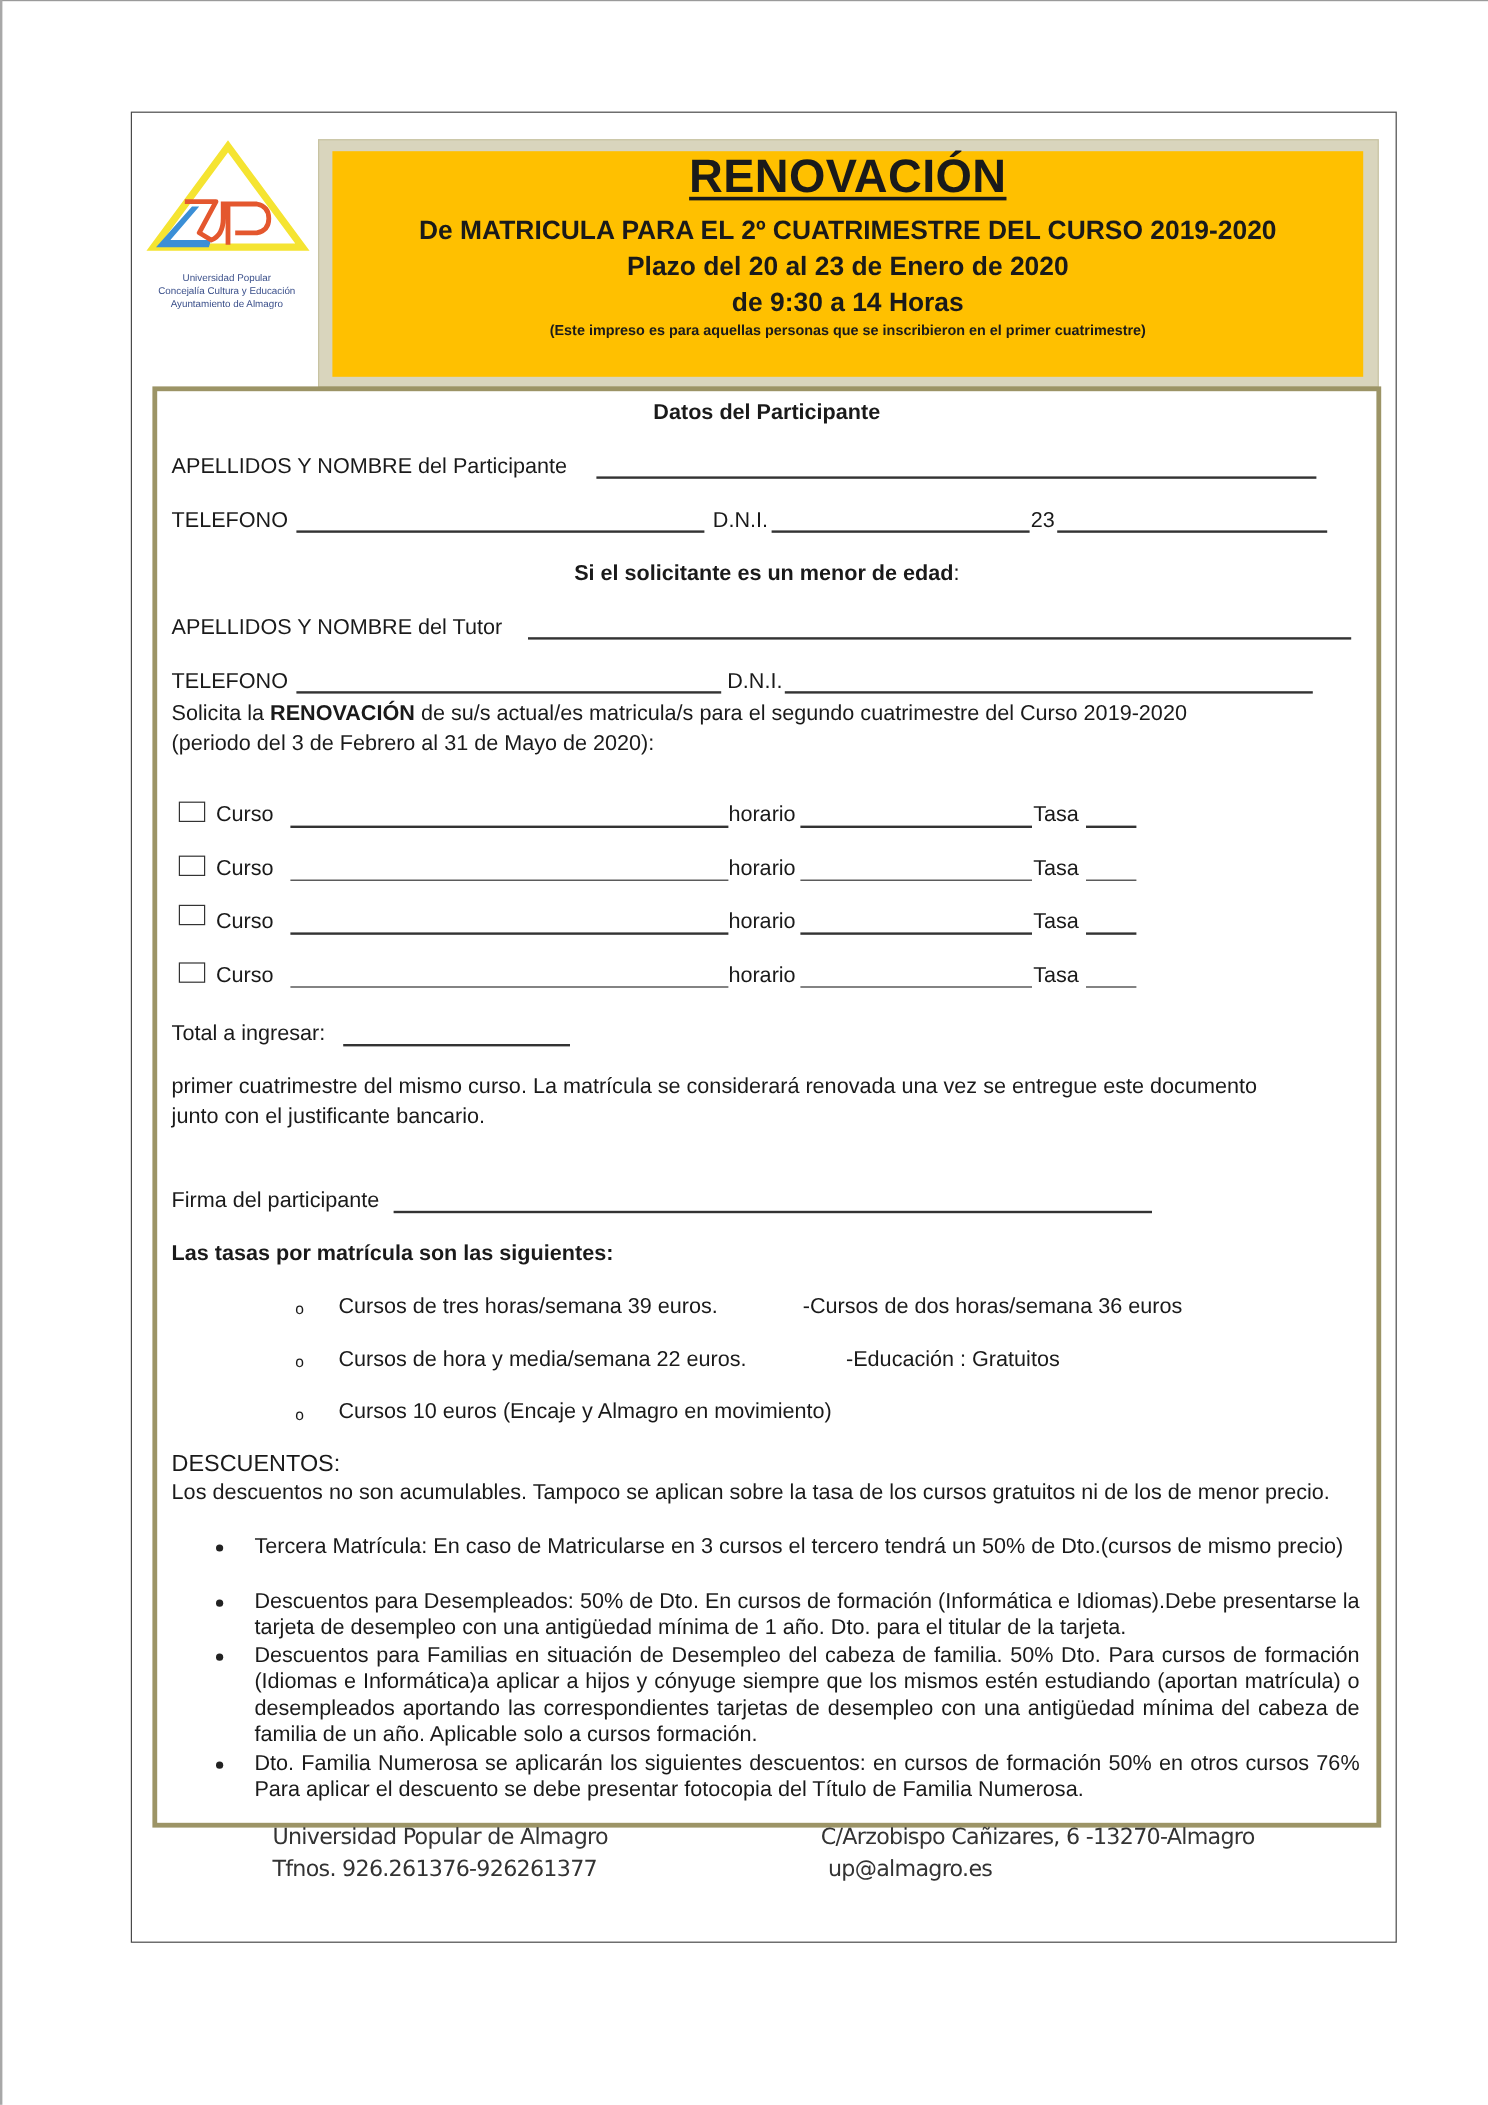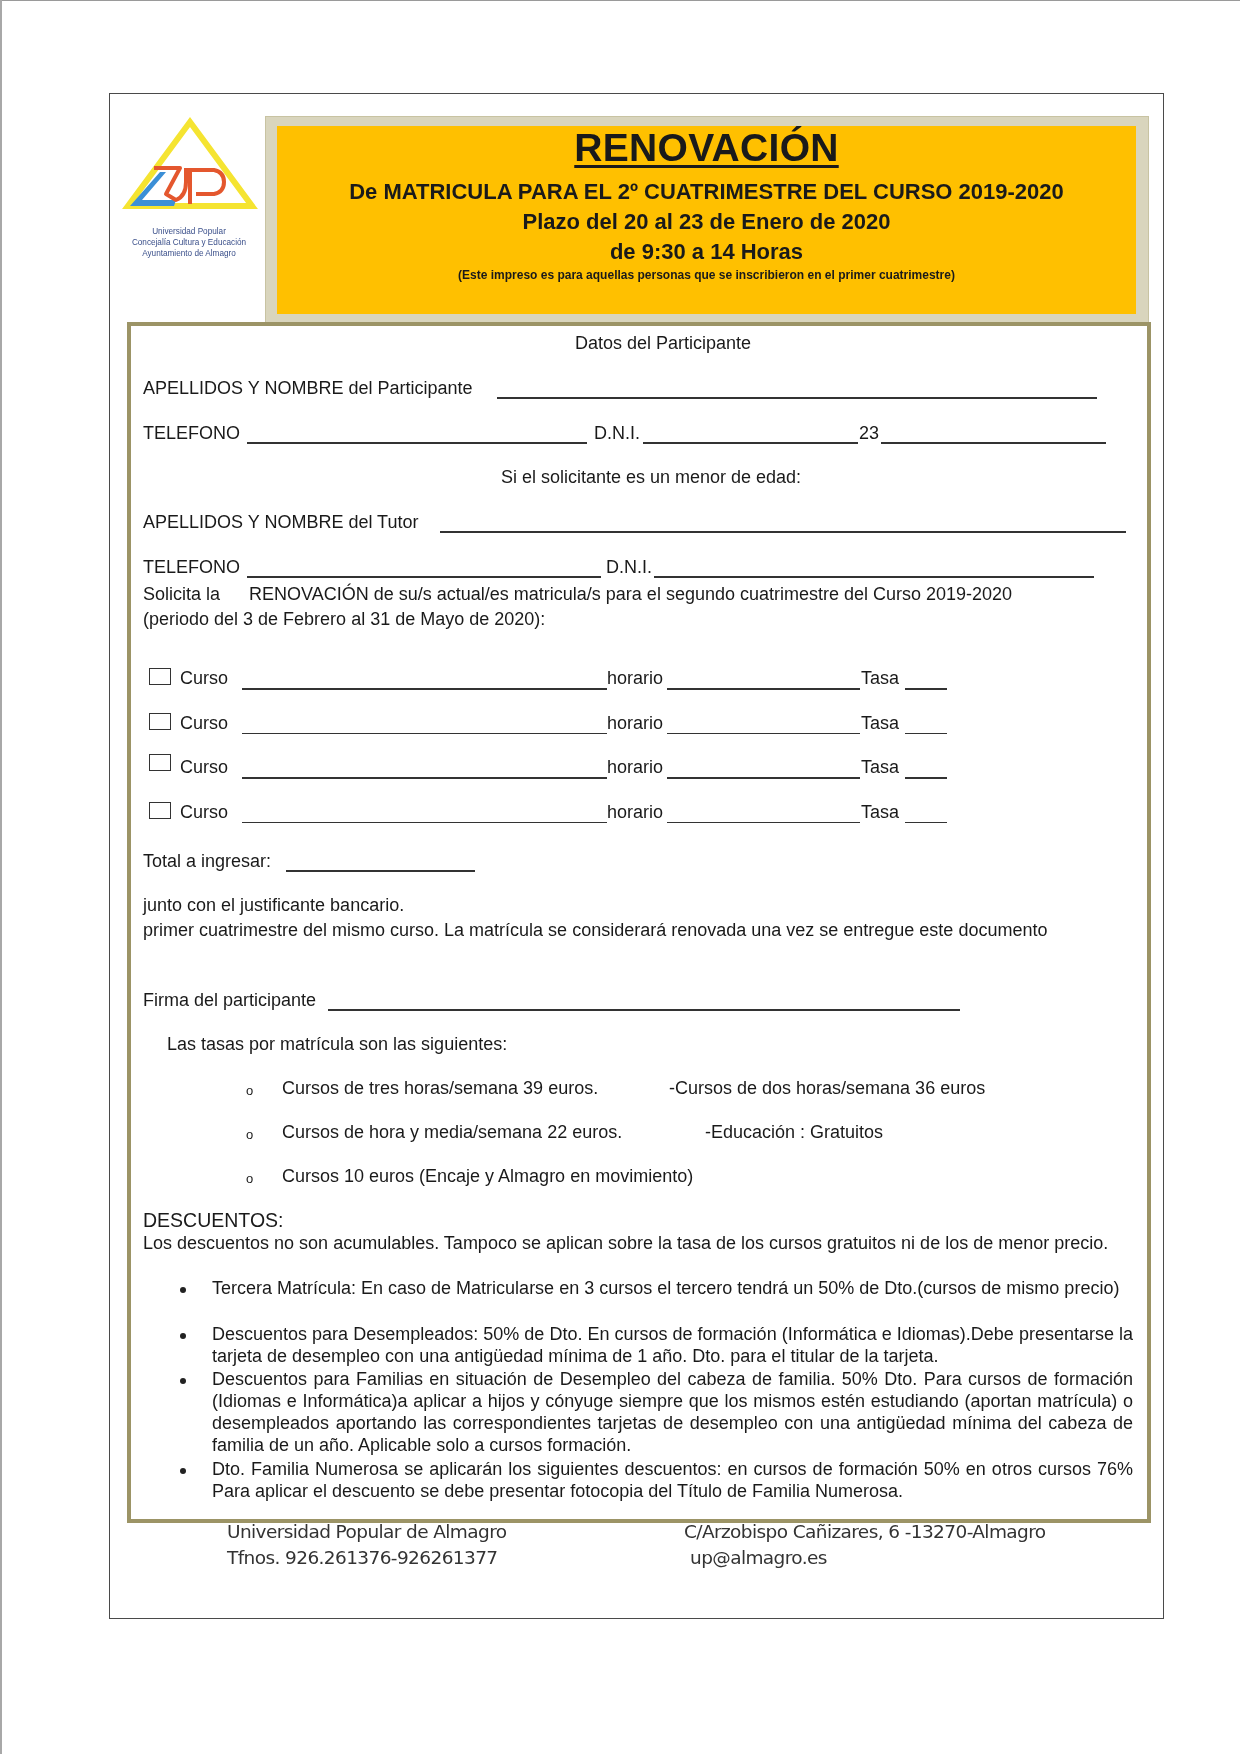--- a/index.html
+++ b/index.html
@@ -19,21 +19,21 @@
   .h-title { position:absolute; left:0; right:0; top:0px; font-size:39px; font-weight:bold; text-decoration:underline; text-decoration-thickness:3px; text-underline-offset:4px; letter-spacing:0.3px; }
   .h-line { position:absolute; left:0; right:0; font-weight:bold; font-size:22px; }
   .h-line1 { top:53px; }
   .h-line2 { top:83px; }
   .h-line3 { top:113px; }
   .h-line4 { top:142px; font-size:12px; }
 
   .form-box { position:absolute; left:127px; top:322px; width:1024px; height:1201px; border-left:4px solid #9c9466; border-top:4px solid #9c9466; border-right:4px solid #9c9466; border-bottom:4px solid #9c9466; box-sizing:border-box; }
 
   .t { position:absolute; font-size:18px; white-space:nowrap; }
-  .b { font-weight:normal;margin-left:24px; }
+  .b { font-weight:bold; }
   .line { position:absolute; height:1.5px; background:#333; }
   .center { text-align:center; }
 
   .checkbox { position:absolute; width:22px; height:17px; border:1.6px solid #333; box-sizing:border-box; background:#fff; }
   .bullet-o { position:absolute; font-size:13px; }
   .bullet-dot { position:absolute; width:6px; height:6px; border-radius:50%; background:#222; }
 
   .footer-text { position:absolute; font-family:"DejaVu Sans", sans-serif; font-size:18.5px; color:#333; white-space:nowrap; letter-spacing:-0.6px; }
   .para { position:absolute; font-size:18px; line-height:25px; }
   .disc { position:absolute; font-size:18px; line-height:22px; text-align:justify; }
@@ -132,22 +132,22 @@
       <div class="line" style="left:667px; top:821.5px; width:193px;"></div>
       <div class="t" style="left:861px; top:801.5px;">Tasa</div>
       <div class="line" style="left:905px; top:821.5px; width:42px;"></div>
     </div>
   </div>
 
 <div class="t" style="left:143px; top:851px;">Total a ingresar:</div>
 <div class="line" style="left:286px; top:870px; width:189px;"></div>
 
 <div class="para" style="left:143px; top:893px; width:990px;">
+  <div>primer cuatrimestre del mismo curso. La matrícula se considerará renovada una vez se entregue este documento</div>
   <div>junto con el justificante bancario.</div>
-  <div>primer cuatrimestre del mismo curso. La matrícula se considerará renovada una vez se entregue este documento</div>
 </div>
 
 <div class="t" style="left:143px; top:990px;">Firma del participante</div>
 <div class="line" style="left:328px; top:1009px; width:632px;"></div>
 
 <div class="t b" style="left:143px; top:1034px;">Las tasas  por matrícula son las siguientes:</div>
 
 <div class="bullet-o" style="left:246px; top:1083px;">o</div>
 <div class="t" style="left:282px; top:1078px;">Cursos de tres horas/semana 39 euros.</div>
 <div class="t" style="left:669px; top:1078px;">-Cursos de dos horas/semana 36 euros</div>

